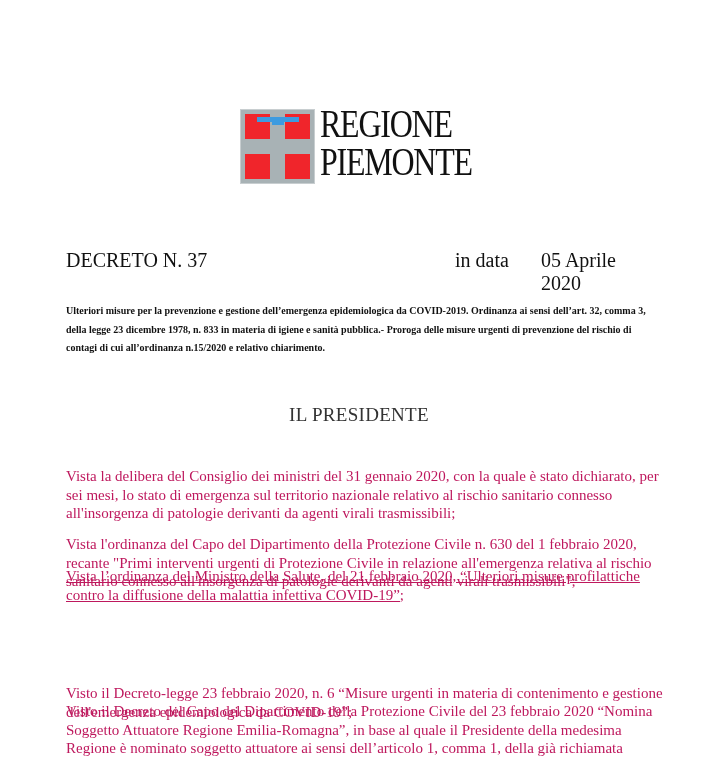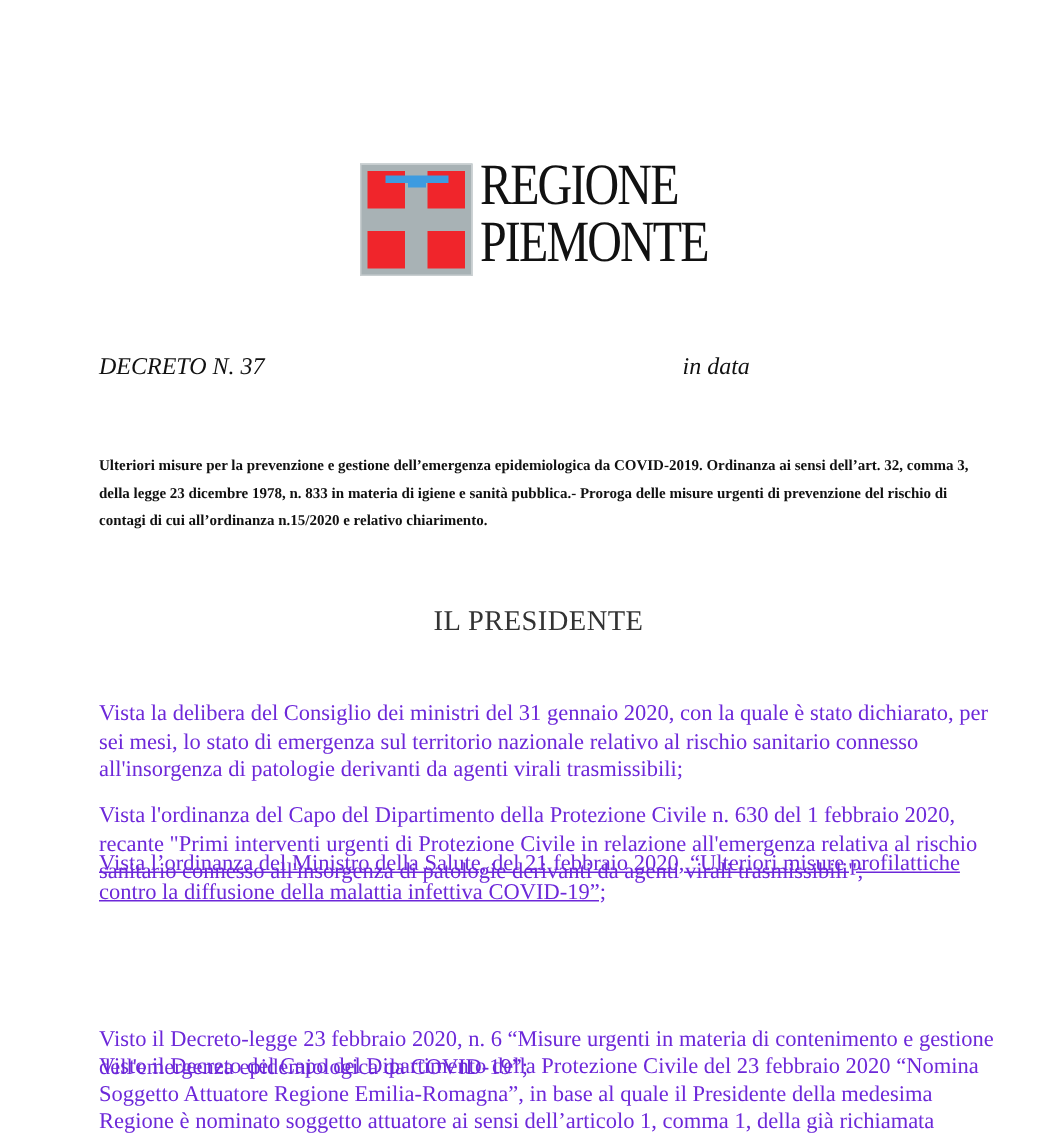--- a/index.html
+++ b/index.html
@@ -26,37 +26,37 @@
       position: absolute; left: 31px; top: 11px; width: 12px; height: 4px; background: #3d9be0;
     }
     .wordmark {
       position: absolute; left: 80px; top: -4px;
       font-family: "Liberation Serif", serif; color: #111;
       font-size: 39px; line-height: 38px; letter-spacing: -1.5px;
       transform: scaleX(0.82); transform-origin: left top;
       white-space: nowrap;
     }
     .decree-row {
-      position: absolute; top: 236px; left: 66px; right: 72px;
-      font-size: 16px; height: 20px; font-style: italic;
+      position: absolute; top: 249px; left: 66px; right: 72px;
+      font-size: 20px; height: 20px;
     }
     .decree-num { position: absolute; left: 0; top: 0; }
     .date-label { position: absolute; left: 389px; top: 0; }
     .date-value { position: absolute; left: 475px; top: 0; }
     .subject {
       position: absolute; top: 302px; left: 66px; width: 590px;
       font-size: 10px; font-weight: bold; line-height: 18.5px; margin: 0;
     }
     .president {
       position: absolute; top: 404px; left: 0; width: 718px; text-align: center;
       font-size: 19px; color: #333333; letter-spacing: 0.3px;
     }
     .para {
       position: absolute; left: 66px; width: 600px;
-      font-size: 15px; line-height: 18.5px; margin: 0; color: #6d28d9;
+      font-size: 15px; line-height: 18.5px; margin: 0; color: #be185d;
     }
     .p1 { top: 467px; }
     .p2 { top: 535px; }
     .p3 { top: 567px; text-decoration: underline; }
     .p4 { top: 684px; }
     .p5 { top: 702px; }
   </style>
 </head>
 <body>
 
@@ -71,20 +71,21 @@
   </div>
   <div class="wordmark">
     <div>REGIONE</div>
     <div>PIEMONTE</div>
   </div>
 </div>
 
 <div class="decree-row">
   <span class="decree-num">DECRETO N. 37</span>
   <span class="date-label">in data</span>
+  <span class="date-value">05 Aprile 2020</span>
 </div>
 
 <p class="subject">Ulteriori misure per la prevenzione e gestione dell’emergenza epidemiologica da COVID-2019. Ordinanza ai sensi dell’art. 32, comma 3, della legge 23 dicembre 1978, n. 833 in materia di igiene e sanità pubblica.- Proroga delle misure urgenti di prevenzione del rischio di contagi di cui all’ordinanza n.15/2020 e relativo chiarimento.</p>
 
 <div class="president">IL PRESIDENTE</div>
 
 <p class="para p1">Vista la delibera del Consiglio dei ministri del 31 gennaio 2020, con la quale è stato dichiarato, per sei mesi, lo stato di emergenza sul territorio nazionale relativo al rischio sanitario connesso all'insorgenza di patologie derivanti da agenti virali trasmissibili;</p>
 <p class="para p2">Vista l'ordinanza del Capo del Dipartimento della Protezione Civile n. 630 del 1 febbraio 2020, recante "Primi interventi urgenti di Protezione Civile in relazione all'emergenza relativa al rischio sanitario connesso all'insorgenza di patologie derivanti da agenti virali trasmissibili";</p>
 <p class="para p3">Vista l’ordinanza del Ministro della Salute, del 21 febbraio 2020, “Ulteriori misure profilattiche contro la diffusione della malattia infettiva COVID-19”;</p>
 <p class="para p4">Visto il Decreto-legge 23 febbraio 2020, n. 6 “Misure urgenti in materia di contenimento e gestione dell'emergenza epidemiologica da COVID-19”;</p>

